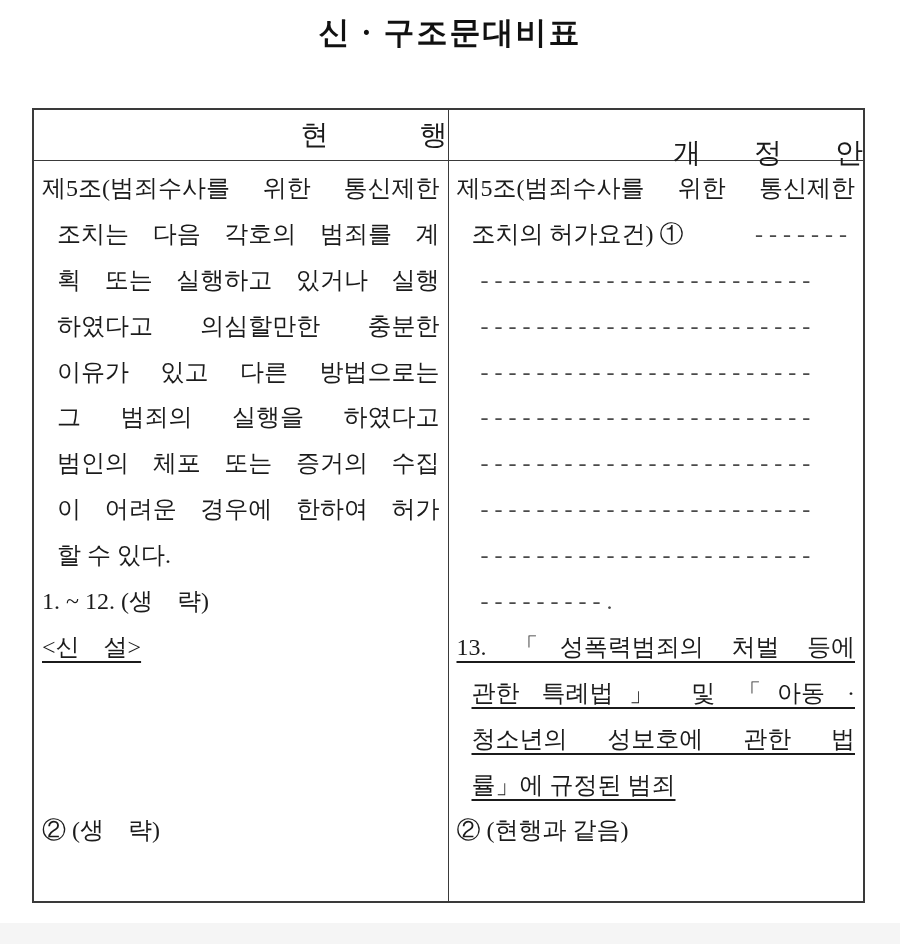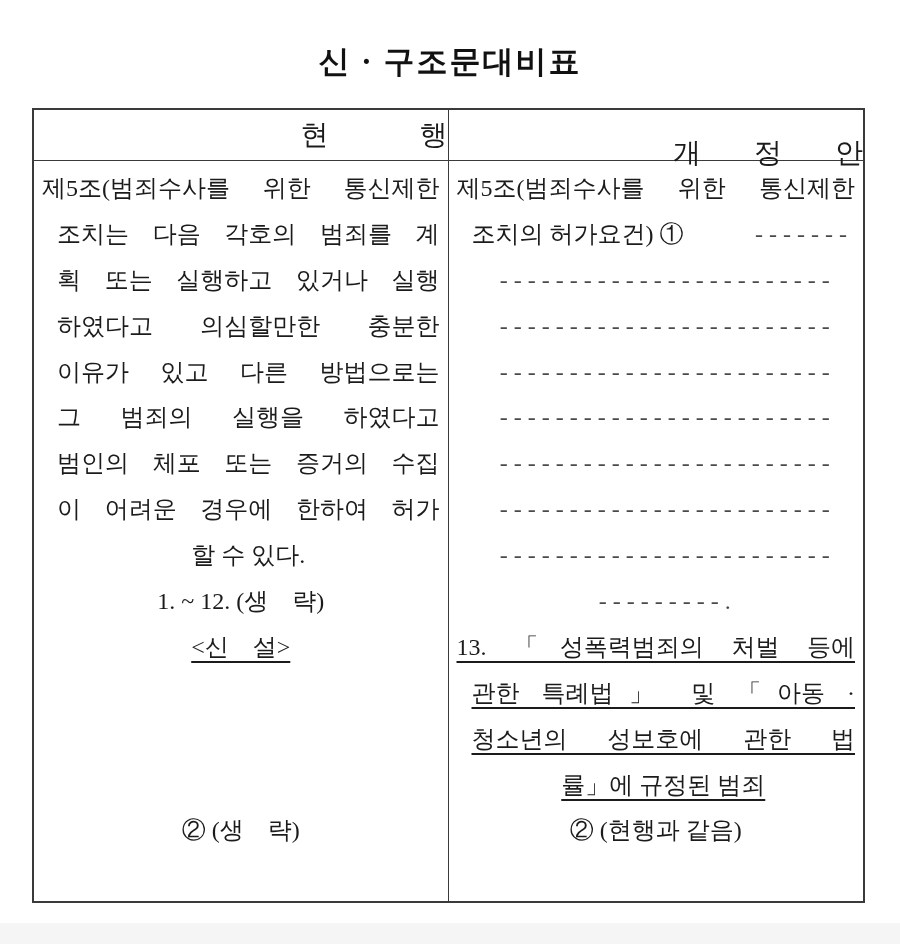--- a/index.html
+++ b/index.html
@@ -13,21 +13,20 @@
   }
   .title {
     position: absolute;
     top: 12px; left: 0;
     width: 900px;
     text-align: center;
     font-size: 31px;
     font-weight: bold;
     letter-spacing: 2px;
     color: #111;
-    margin-top: 29px;
   }
   .cmp-table {
     position: absolute;
     left: 32px; top: 108px;
     width: 833px; height: 795px;
     border: 2px solid #3a3a3a;
     display: grid;
     grid-template-columns: 1fr 1fr;
     grid-template-rows: 51px 1fr;
     background: #fff;
@@ -45,21 +44,20 @@
   .cell {
     padding: 5px 8px 0 8px;
     font-size: 24px;
     overflow: hidden;
   }
   .cell-l { border-right: 1.5px solid #3a3a3a; }
   .ln {
     height: 45.9px;
     line-height: 45.9px;
     white-space: pre-wrap;
-    text-align: center;
   }
   .jst {
     white-space: normal;
     text-align: justify;
     text-align-last: justify;
     text-justify: inter-word;
   }
   .ind  { padding-left: 15px; }
   .ind2 { padding-left: 24px; }
   .u {

